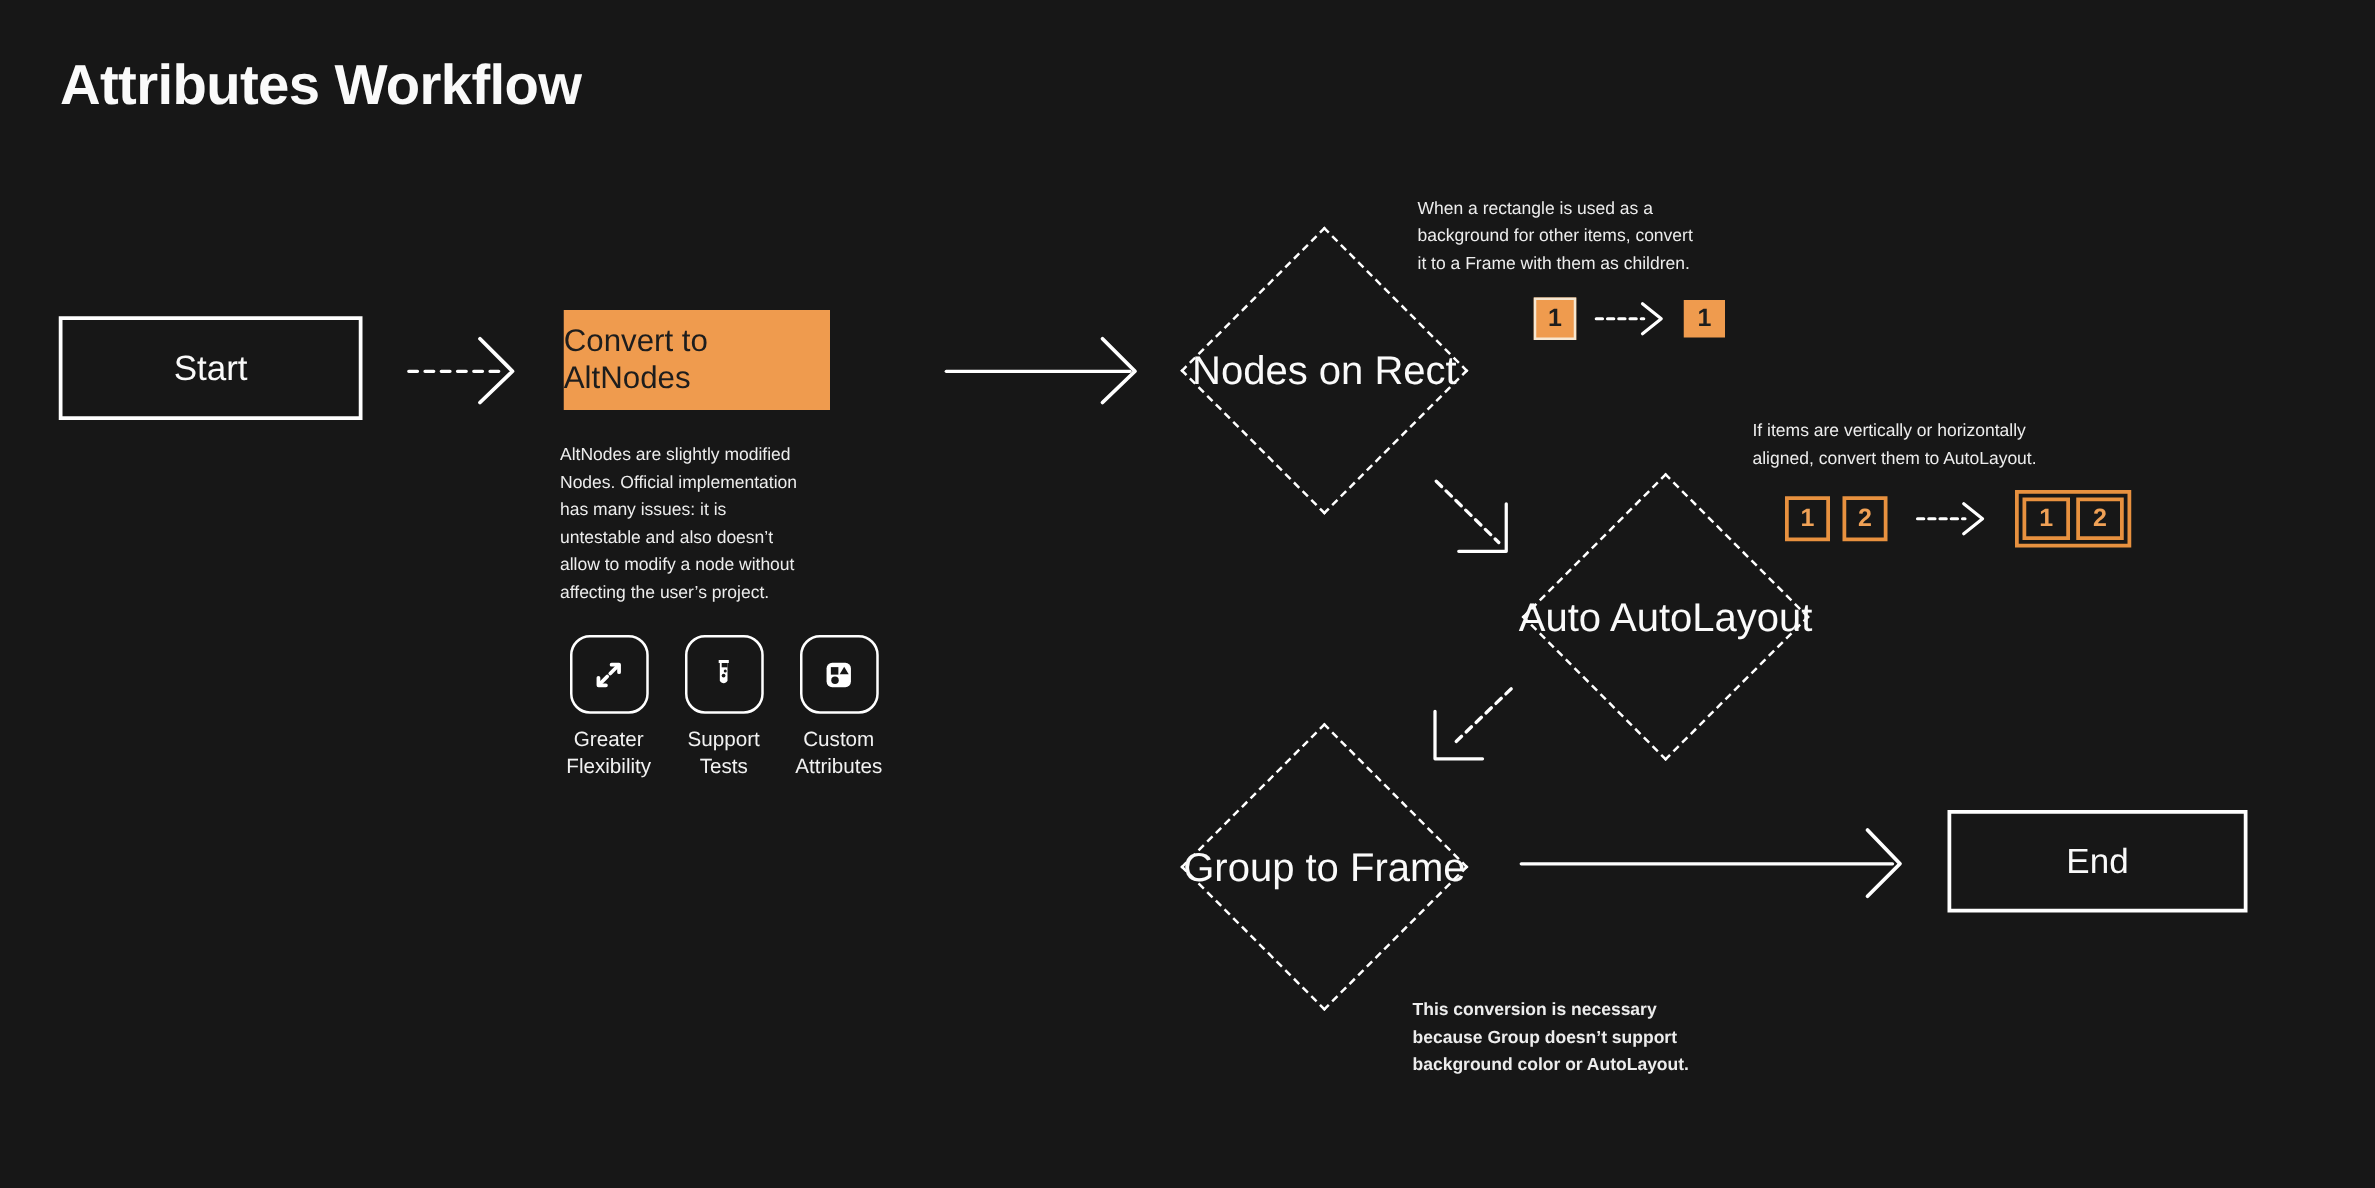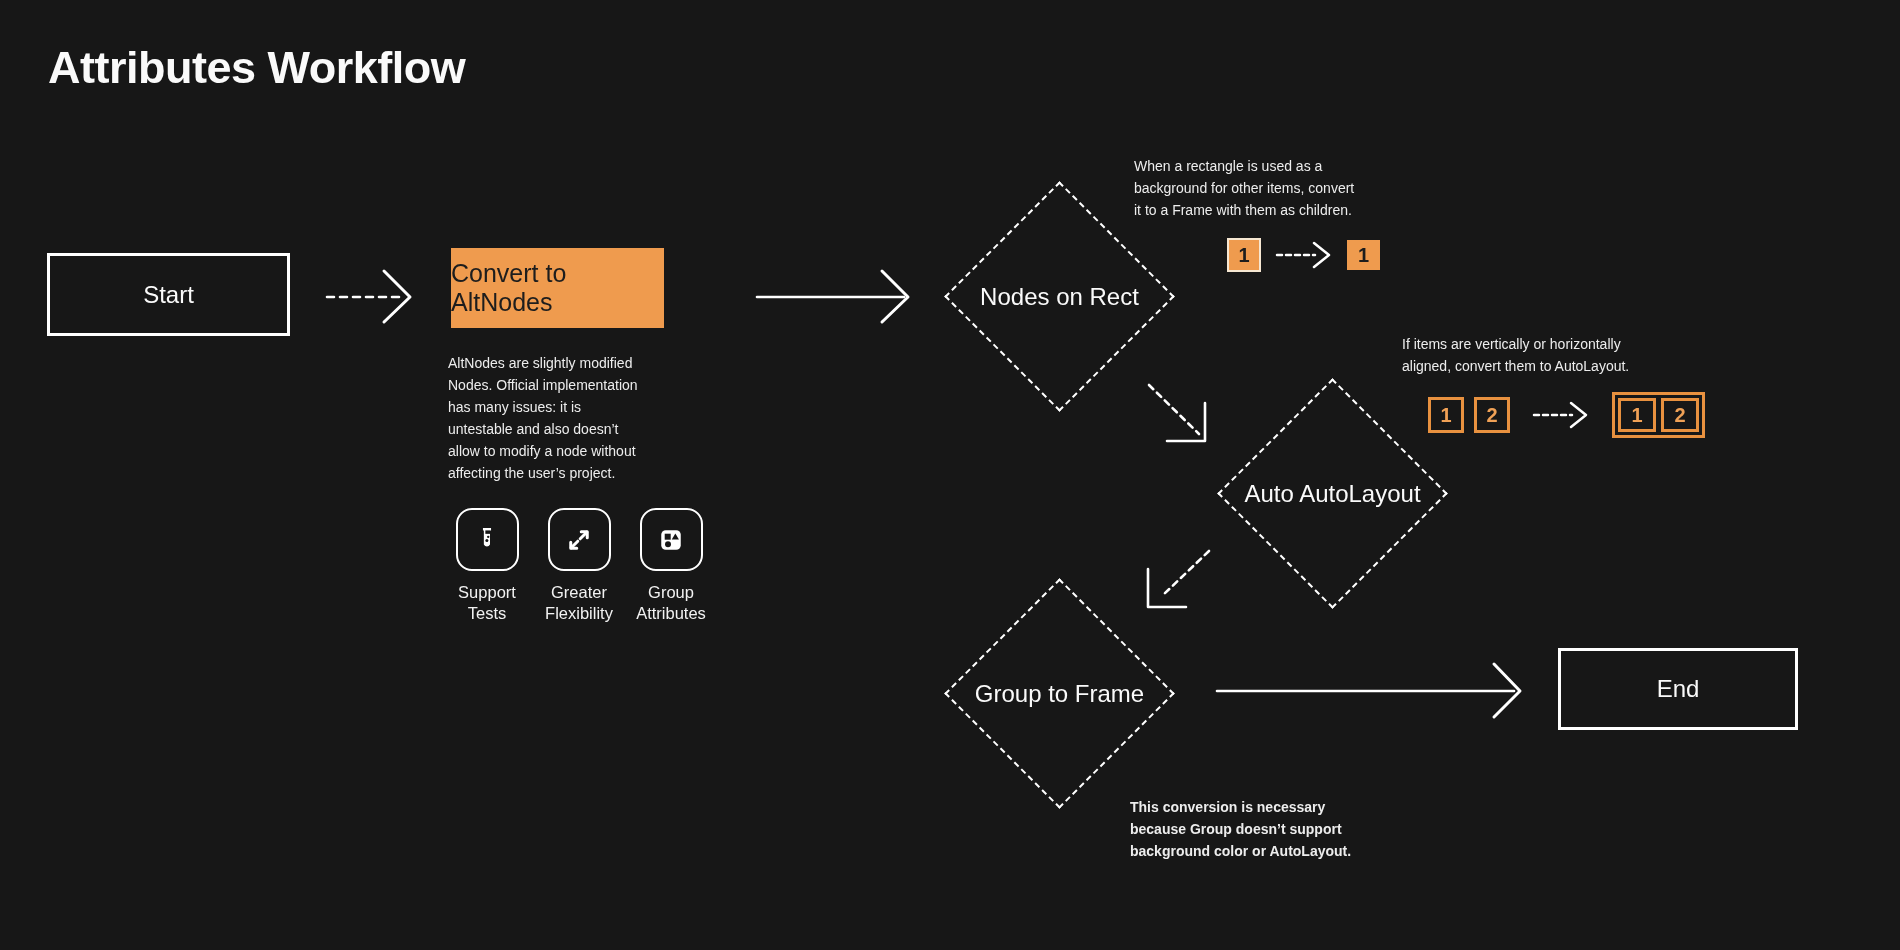--- a/index.html
+++ b/index.html
@@ -10,21 +10,21 @@
     color:#fff;
   }
   .abs{position:absolute;}
   
   .page-title{
     left:48px;top:42px;font-size:45px;font-weight:bold;letter-spacing:-0.5px;color:#fafafa;
   }
   
   .term-box{
     border:3px solid #fff;display:flex;align-items:center;justify-content:center;
-    font-size:24px;color:#fafafa;box-sizing:border-box;background:transparent;
+    font-size:28px;color:#fafafa;box-sizing:border-box;background:transparent;
   }
   #start-box{left:47px;top:253px;width:243px;height:83px;}
   #end-box{left:1558px;top:648px;width:240px;height:82px;}
   
   .process-box{
     left:451px;top:248px;width:213px;height:80px;
     background:var(--accent,#EF9B4E);
     display:flex;align-items:center;justify-content:flex-end;
     font-size:25px;color:#1D1D1D;
   }
@@ -43,21 +43,21 @@
   }
   .feature-label{margin-top:11px;text-align:center;white-space:pre-line;font-size:16.5px;line-height:21px;color:#F2F2F2;}
   
   .diamond{width:163px;height:163px;}
   .diamond-shape{
     position:absolute;inset:0;border:2px dashed #fff;box-sizing:border-box;
     transform:rotate(45deg);
   }
   .diamond-label{
     position:absolute;left:50%;top:50%;transform:translate(-50%,-50%);
-    width:240px;text-align:center;font-size:24px;color:#fafafa;white-space:nowrap;
+    width:240px;text-align:center;font-size:32px;color:#fafafa;white-space:nowrap;
   }
   #diamond-nodes-on-rect{left:978px;top:215px;}
   #diamond-auto-autolayout{left:1251px;top:412px;}
   #diamond-group-to-frame{left:978px;top:612px;}
   
   .demo-row{display:flex;align-items:center;}
   #demo-rect{left:1227px;top:238px;}
   #demo-autolayout{left:1428px;top:392px;}
   .num-box{
     width:30px;height:30px;box-sizing:content-box;
@@ -109,54 +109,54 @@
   <span>Convert to AltNodes</span>
 </div>
 <div class="abs note" id="convert-description">AltNodes are slightly modified
 Nodes. Official implementation
 has many issues: it is
 untestable and also doesn’t
 allow to modify a node without
 affecting the user’s project.</div>
 
 <div class="abs features">
+  <div class="feature">
+    <div class="feature-tile">
+      <svg width="36" height="36" viewBox="0 0 24 24" fill="none" stroke="#fff" stroke-width="2" stroke-linecap="round" stroke-linejoin="round">
+        <path d="M13.5 6.5 H17.5 V10.5"></path>
+        <path d="M17.2 6.8 L12.8 11.2"></path>
+        <path d="M10.5 17.5 H6.5 V13.5"></path>
+        <path d="M6.8 17.2 L11.2 12.8"></path>
+      </svg>
+    </div>
+    <div class="feature-label">Greater
+Flexibility</div>
+  </div>
   <div class="feature">
     <div class="feature-tile">
       <svg width="36" height="36" viewBox="0 0 24 24" fill="none">
         <path d="M9.3 4 H14.7 V5.6 H14 V15 A2.4 2.8 0 0 1 9.9 15 V5.6 H9.3 Z" fill="#fff"></path>
         <rect x="10.9" y="5.6" width="3.1" height="2.3" fill="#171717"></rect>
         <circle cx="12.8" cy="9.9" r="0.8" fill="#171717"></circle>
         <circle cx="11.9" cy="12.3" r="1" fill="#171717"></circle>
       </svg>
     </div>
     <div class="feature-label">Support
 Tests</div>
   </div>
   <div class="feature">
     <div class="feature-tile">
-      <svg width="36" height="36" viewBox="0 0 24 24" fill="none" stroke="#fff" stroke-width="2" stroke-linecap="round" stroke-linejoin="round">
-        <path d="M13.5 6.5 H17.5 V10.5"></path>
-        <path d="M17.2 6.8 L12.8 11.2"></path>
-        <path d="M10.5 17.5 H6.5 V13.5"></path>
-        <path d="M6.8 17.2 L11.2 12.8"></path>
-      </svg>
-    </div>
-    <div class="feature-label">Greater
-Flexibility</div>
-  </div>
-  <div class="feature">
-    <div class="feature-tile">
       <svg width="36" height="36" viewBox="0 0 24 24" fill="none">
         <rect x="5.5" y="5.5" width="13" height="13" rx="3" fill="#fff"></rect>
         <rect x="7.8" y="7.8" width="4" height="4" fill="#171717"></rect>
         <path d="M14.9 7.6 L17.3 11.6 H12.5 Z" fill="#171717"></path>
         <circle cx="10" cy="14.8" r="2" fill="#171717"></circle>
       </svg>
     </div>
-    <div class="feature-label">Group
+    <div class="feature-label">Custom
 Attributes</div>
   </div>
 </div>
 
 <div class="abs diamond" id="diamond-nodes-on-rect">
   <div class="diamond-shape"></div>
   <div class="diamond-label">Nodes on Rect</div>
 </div>
 <div class="abs note" id="nodes-on-rect-note">When a rectangle is used as a
 background for other items, convert

